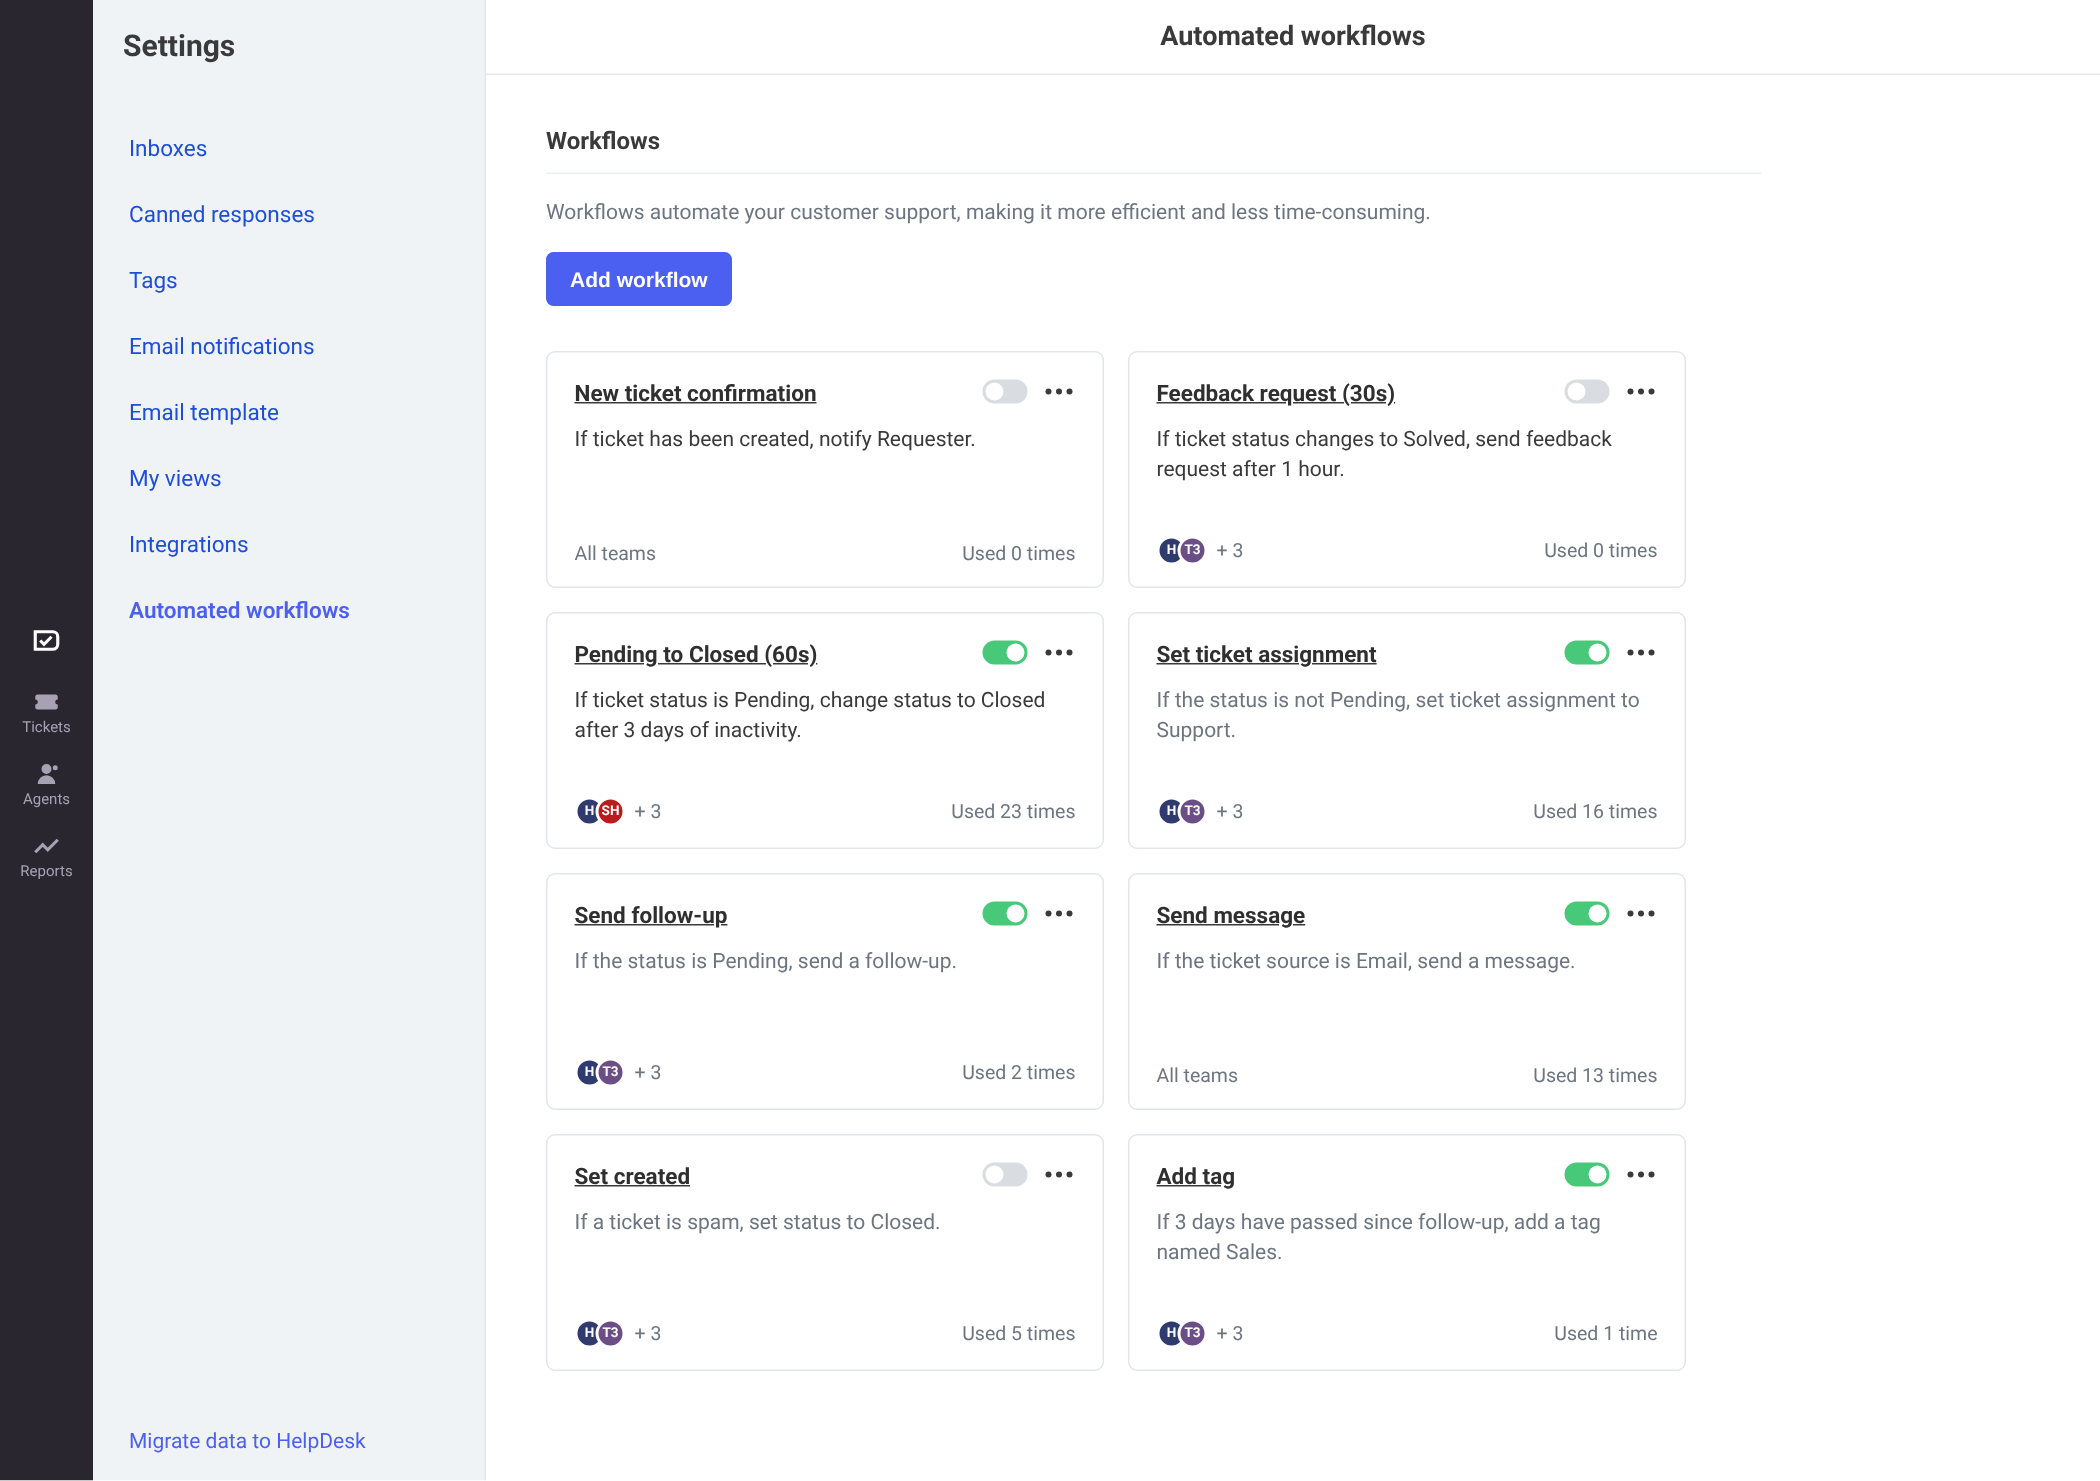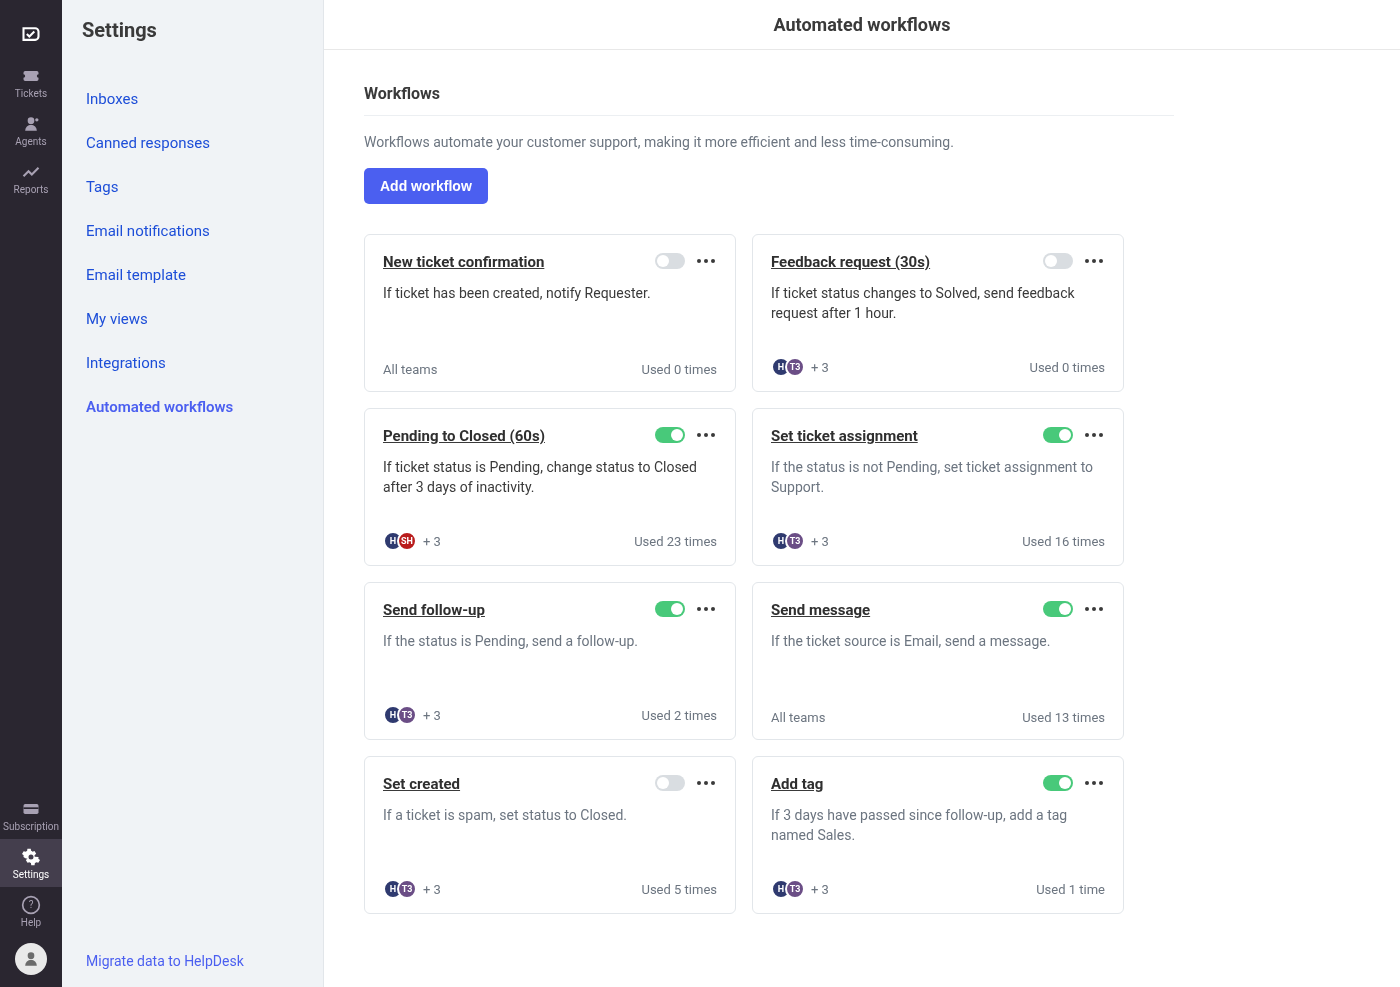--- a/index.html
+++ b/index.html
@@ -15,21 +15,21 @@
   .app {
     display: flex;
     height: 100%;
   }
 
   
   .rail {
     width: 62px;
     background: #2a2630;
     display: flex;
-    flex-direction: column;
+    flex-direction: row;
     align-items: center;
     padding-top: 10px;
     color: #cfc9d6;
     gap: 13px;
   }
   .rail-top { flex: 1; display:flex; flex-direction:column; align-items:center;}
   .rail-bottom { display:flex; flex-direction:column; align-items:center; padding-bottom:12px;}
   .rail-item {
     width: 62px;
     height: 48px;

